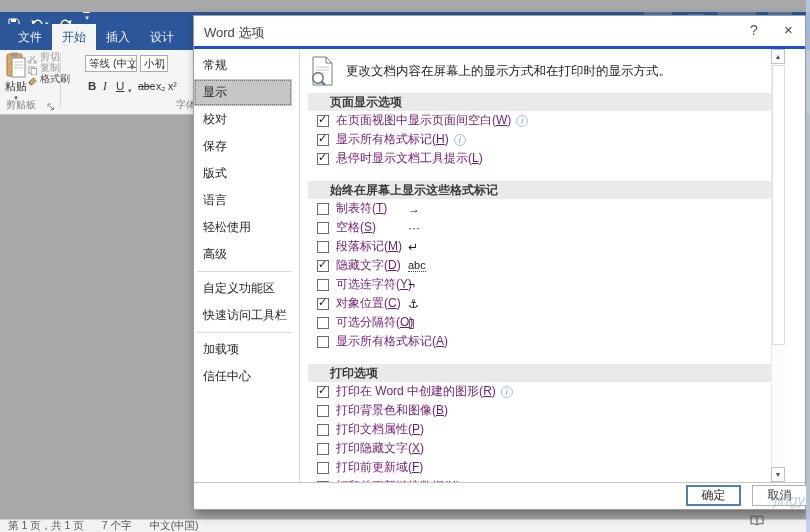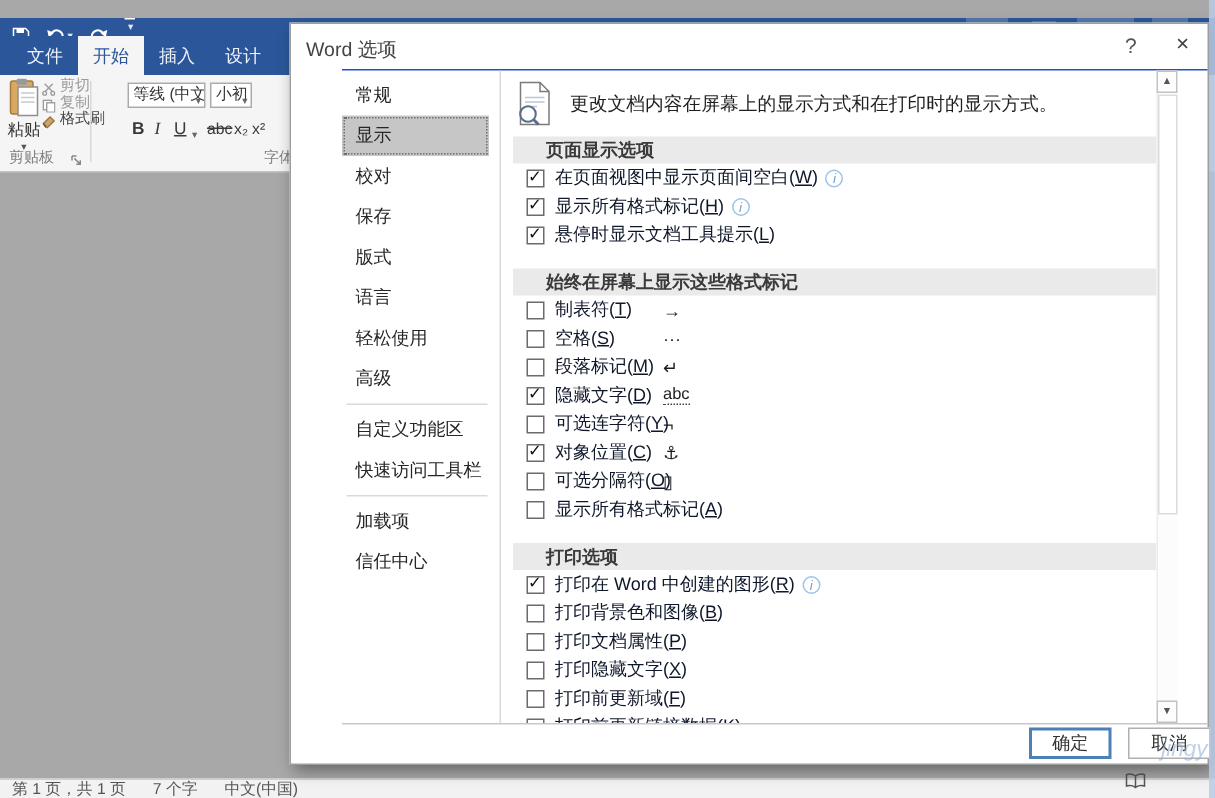--- a/index.html
+++ b/index.html
@@ -50,37 +50,37 @@
   
   .doc-area{ position:absolute; left:0; top:115px; width:810px; height:404px; background:#a8a8a8; }
   .statusbar{ position:absolute; left:0; top:519px; width:810px; height:13px; background:#f2f2f2; border-top:1px solid #cfcfcf; display:flex; align-items:center; gap:18px; padding-left:8px; font-size:10.5px; color:#555; }
   .book-btn{ position:absolute; left:750px; top:-5px; }
 
   
   .dialog{ position:absolute; left:193px; top:15px; width:613px; height:495px; background:#fff; border:1px solid #9d9d9d; box-shadow:3px 4px 10px rgba(0,0,0,.4); font-size:12px; color:#3c3c3c; }
   .dlg-title{ position:absolute; left:10px; top:8px; font-size:13px; color:#444; }
   .dlg-help{ position:absolute; left:556px; top:6px; font-size:14px; color:#555; }
   .dlg-close{ position:absolute; left:590px; top:5px; font-size:15px; color:#444; }
-  .dlg-mid{ position:absolute; left:0; right:0; top:30px; bottom:26px; border-top:1px solid #1d4ed8; border-bottom:1px solid #c8c8c8;margin-left:34px; }
+  .dlg-mid{ position:absolute; left:0; right:0; top:30px; bottom:26px; border-top:3px solid #1d4ed8; border-bottom:1px solid #c8c8c8; }
   .nav{ position:absolute; left:0; top:0; bottom:0; width:105px; padding-top:3px; }
   .nav-item{ height:27px; line-height:27px; padding-left:9px; font-size:12px; color:#262626; width:98px; }
   .nav-item.selected{ background:#c6c6c6; outline:1px dotted #6e6e6e; outline-offset:-2px; }
   .nav-sep{ height:1px; background:#d9d9d9; margin:3px 8px 3px 3px; }
   .nav-border{ position:absolute; left:105px; top:0; bottom:0; width:1px; background:#dadada; }
   .content{ position:absolute; left:106px; right:0; top:0; bottom:0; overflow:hidden; padding:0 34px 0 8px; }
   .hdr{ display:flex; align-items:center; height:44px; }
   .hdr-icon{ margin:0 10px 0 2px; }
   .hdr-text{ font-size:12.5px; color:#1f1f1f; }
   .sec-bar{ height:18px; line-height:18px; background:#eaeaea; padding-left:22px; font-weight:bold; font-size:12px; color:#3a3a3a; }
   .sec-gap{ height:13px; }
   .row{ position:relative; height:19px; display:flex; align-items:center; padding-left:9px; }
   .cb{ position:relative; width:12px; height:12px; border:1px solid #6b6b6b; background:#fff; margin-right:7px; flex:none; }
   .cb .ck{ display:none; }
   .cb.checked .ck{ display:block; position:absolute; left:0; top:-3px; font-size:11px; font-weight:bold; color:#111; }
-  .lbl{ font-size:12px; color:#0f172a; white-space:nowrap; }
+  .lbl{ font-size:12px; color:#701a75; white-space:nowrap; }
   .mn{ text-decoration:underline; }
   .info{ width:12px; height:12px; flex:none; border-radius:50%; border:1px solid #9dc3e6; color:#6f9ec9; font-size:9px; line-height:11px; text-align:center; margin-left:5px; font-style:italic; }
   .mark{ position:absolute; left:100px; font-size:12px; color:#1c1c1c; }
   .mark.abc{ font-size:11px; border-bottom:1px dotted #444; }
   .scrollbar{ position:absolute; right:20px; top:0; bottom:0; width:14px; }
   .sb-btn{ position:absolute; left:0; width:14px; height:15px; border:1px solid #c2c2c2; background:#fdfdfd; font-size:7px; color:#555; text-align:center; line-height:13px; }
   .sb-up{ top:0; } .sb-down{ bottom:0; }
   .sb-track{ position:absolute; left:0; right:0; top:15px; bottom:15px; background:#fcfcfc; border-left:1px solid #ededed; }
   .sb-thumb{ position:absolute; left:0; top:1px; width:13px; height:280px; background:#ffffff; border:1px solid #dcdcdc; }
   .dlg-footer{ position:absolute; left:0; right:0; bottom:0; height:26px; }

